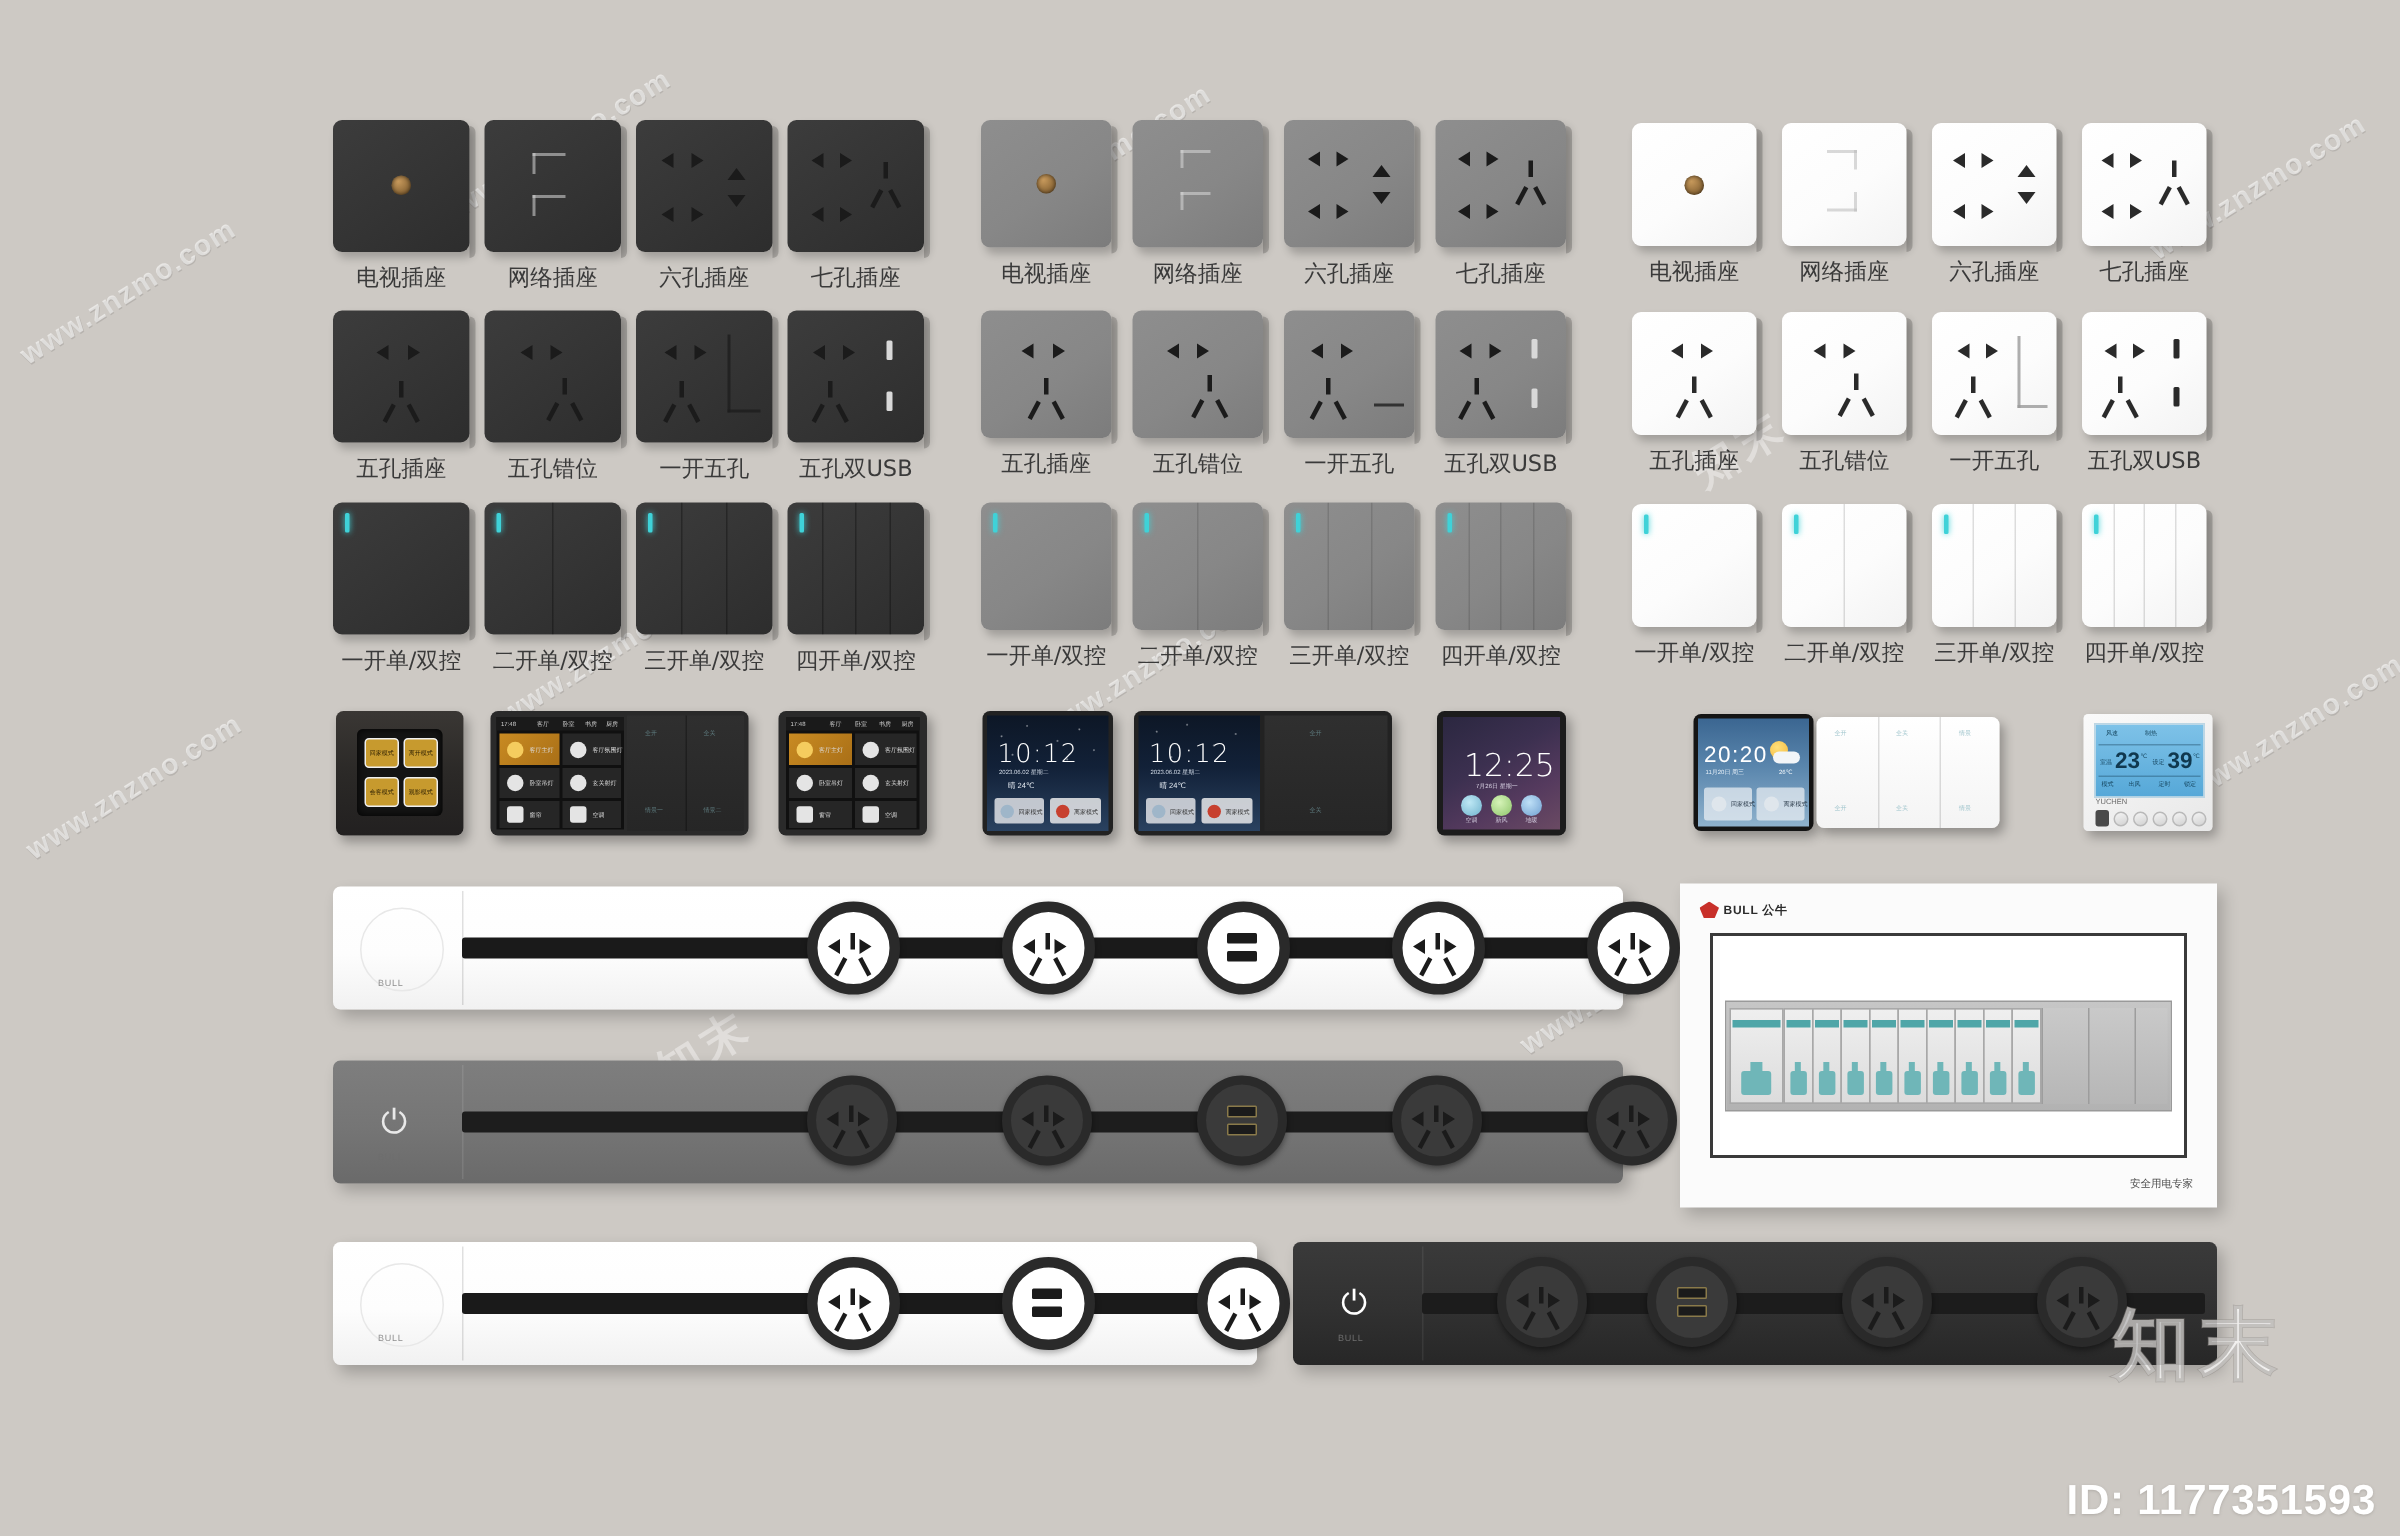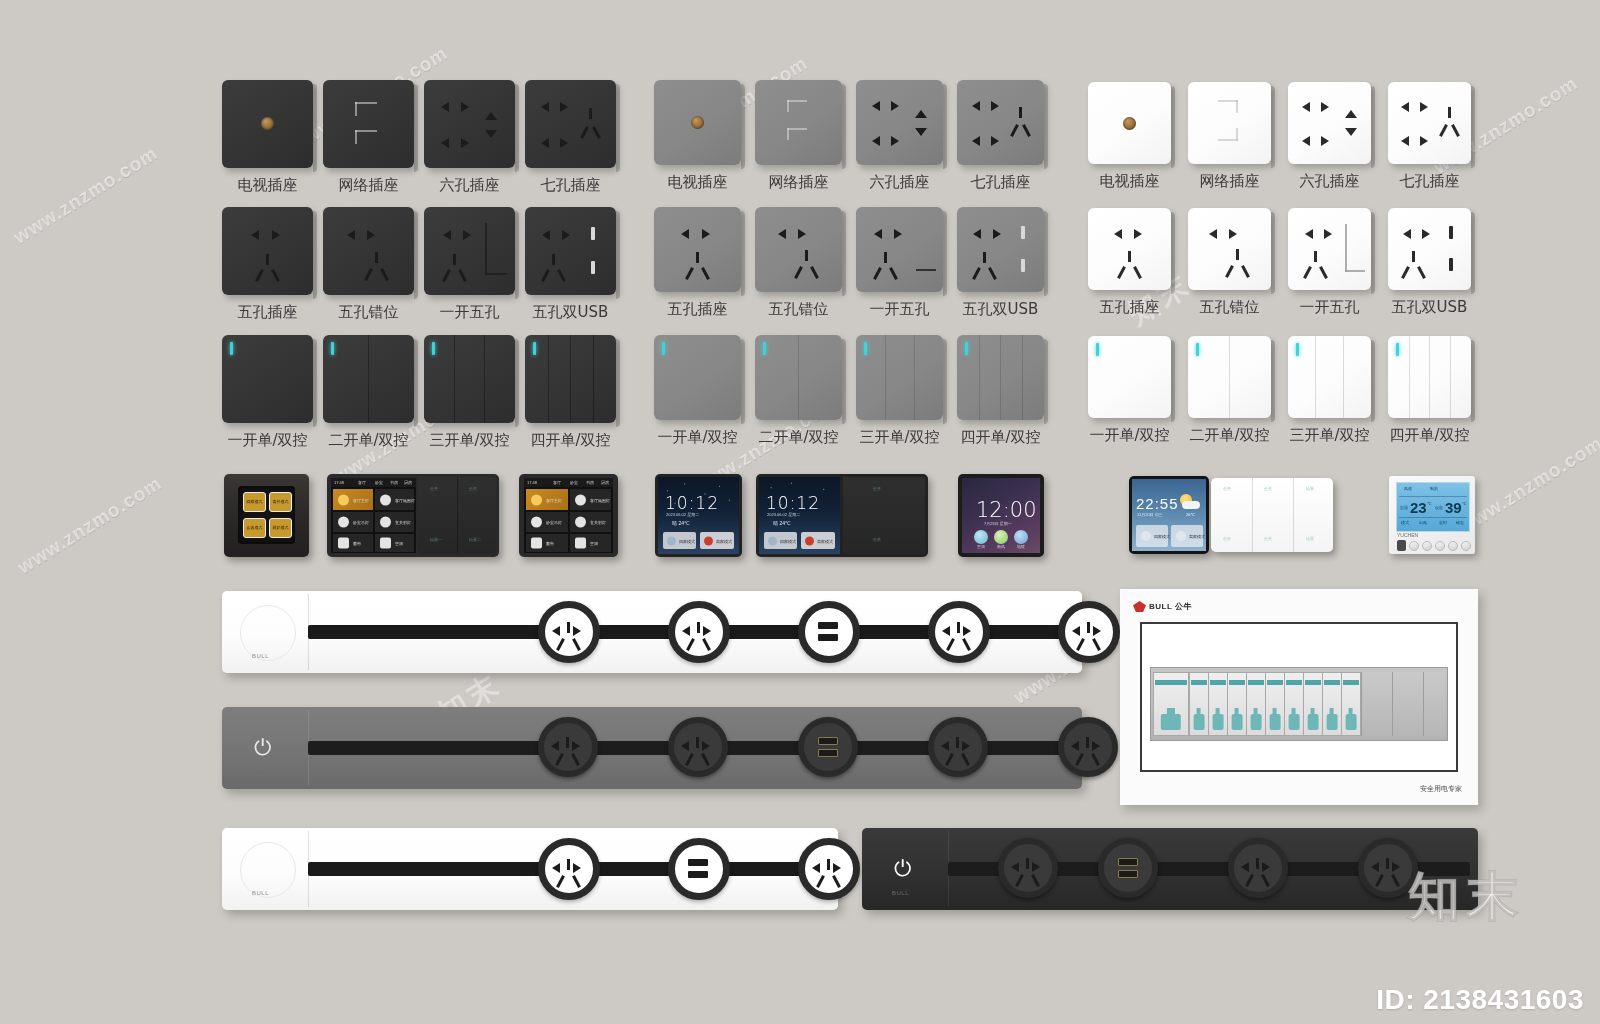--- a/index.html
+++ b/index.html
@@ -720,34 +720,34 @@
       </div>
     </div>
     <div class="side-dark" style="left:87px;top:3px;width:82px;height:77px;">
       <span class="mk" style="left:30px;top:9px;">全开</span>
       <span class="mk" style="left:30px;top:60px;">全关</span>
     </div>
   </div>
 
   <div class="smart" style="left:958px;top:474px;width:86px;height:83px;background:#1c1c1c;">
     <div class="clockp" style="left:4px;top:4px;width:78px;height:75px;">
-      <div class="big" style="left:14px;top:20px;font-size:21px;">12:00</div>
+      <div class="big" style="left:14px;top:20px;font-size:21px;">12:25</div>
       <div class="sub" style="left:22px;top:43px;font-size:4px;">7月26日 星期一</div>
       <div class="ico" style="left:12px;top:52px;background:radial-gradient(circle at 40% 35%,#bfe8f5,#6fb2cd);"></div>
       <div class="icl" style="left:8px;top:66px;">空调</div>
       <div class="ico" style="left:32px;top:52px;background:radial-gradient(circle at 40% 35%,#d6f3b8,#8dc56a);"></div>
       <div class="icl" style="left:28px;top:66px;">新风</div>
       <div class="ico" style="left:52px;top:52px;background:radial-gradient(circle at 40% 35%,#bfe0f7,#6f9fd0);"></div>
       <div class="icl" style="left:48px;top:66px;">地暖</div>
     </div>
   </div>
 
   <div class="smart" style="left:1129px;top:476px;width:80px;height:78px;background:#141414;">
     <div class="wx2" style="left:3px;top:3px;width:74px;height:72px;">
-      <div class="clk" style="left:4px;top:16px;font-size:15px;">22:55</div>
+      <div class="clk" style="left:4px;top:16px;font-size:15px;">20:20</div>
       <div class="dt" style="left:5px;top:33px;font-size:4px;">11月20日 周三</div>
       <div class="sun" style="left:48px;top:15px;width:12px;height:12px;"></div>
       <div class="cloud" style="left:50px;top:22px;width:18px;height:8px;"></div>
       <div class="tmp" style="left:54px;top:33px;font-size:4px;">26℃</div>
       <div class="card" style="left:4px;top:46px;width:32px;height:22px;">
         <span class="ci"></span>
         <span class="ct">回家模式</span>
       </div>
       <div class="card" style="left:39px;top:46px;width:32px;height:22px;">
         <span class="ci"></span>
@@ -1039,15 +1039,15 @@
           </div>
         <div class="blank" style="left:210px;width:30px;"></div>
         <div class="blank" style="left:241px;width:30px;"></div>
         <div class="blank" style="left:272px;right:2px;"></div>
       </div>
     </div>
     <div class="foot" style="right:16px;bottom:11px;">安全用电专家</div>
   </div>
 
   <div class="wm-zm" style="right:76px;bottom:92px;">知末</div>
-  <div class="idtext">ID: 2138431603</div>
+  <div class="idtext">ID: 1177351593</div>
 
 </div>
 
 </body></html>

